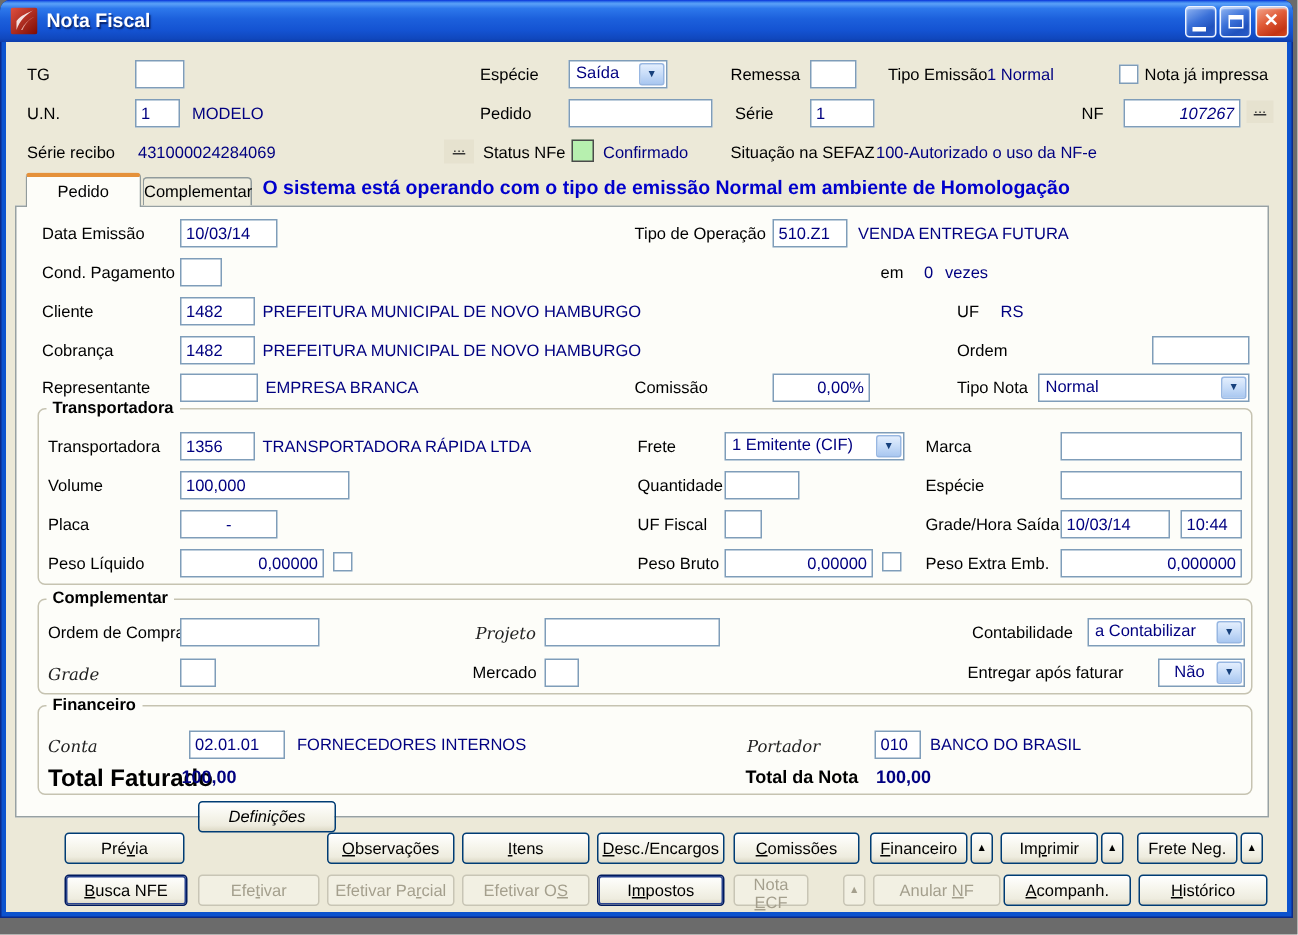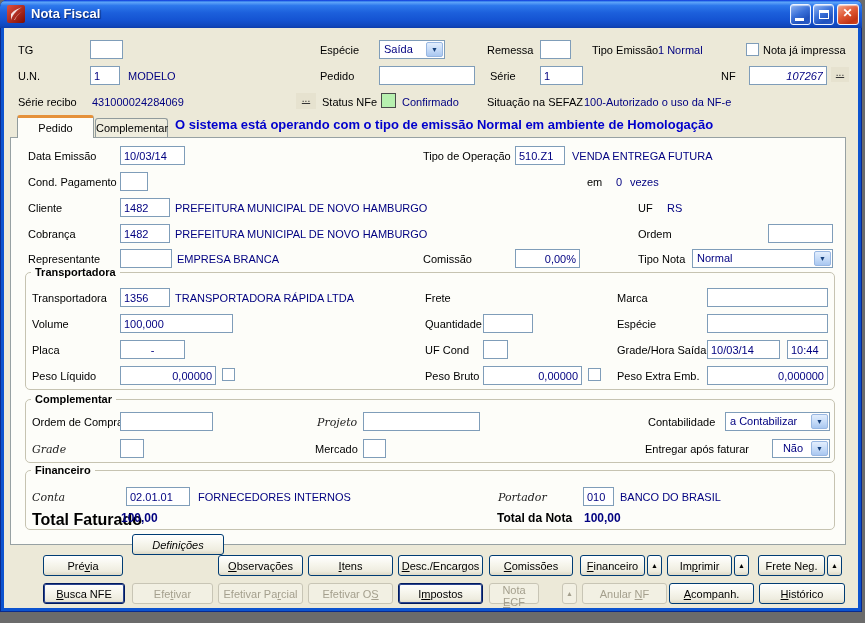--- a/index.html
+++ b/index.html
@@ -187,33 +187,37 @@
     <span class="carr">▼</span>
   </div>
 
   <div class="group" style="left:25px;top:272px;width:810px;height:118px"></div>
   <span class="glegend" style="left:31px;top:266px">Transportadora</span>
 
   <span class="lbl" style="left:32px;top:292px">Transportadora</span>
   <input class="tbox" style="left: 120px; top: 288px; width: 50px;" value="1356">
   <span class="val" style="left:175px;top:292px">TRANSPORTADORA RÁPIDA LTDA</span>
   <span class="lbl" style="left:425px;top:292px">Frete</span>
+  <div class="combo" style="left:483px;top:288px;width:120px">
+    <span class="cval">1 Emitente (CIF)</span>
+    <span class="carr">▼</span>
+  </div>
   <span class="lbl" style="left:617px;top:292px">Marca</span>
   <input class="tbox" style="left: 707px; top: 288px; width: 121px;" value="">
 
   <span class="lbl" style="left:32px;top:318px">Volume</span>
   <input class="tbox" style="left: 120px; top: 314px; width: 113px;" value="100,000">
   <span class="lbl" style="left:425px;top:318px">Quantidade</span>
   <input class="tbox" style="left: 483px; top: 314px; width: 50px;" value="">
   <span class="lbl" style="left:617px;top:318px">Espécie</span>
   <input class="tbox" style="left: 707px; top: 314px; width: 121px;" value="">
 
   <span class="lbl" style="left:32px;top:344px">Placa</span>
   <input class="tbox center" style="left: 120px; top: 340px; width: 65px;" value="-">
-  <span class="lbl" style="left:425px;top:344px">UF Cond</span>
+  <span class="lbl" style="left:425px;top:344px">UF Fiscal</span>
   <input class="tbox" style="left: 483px; top: 340px; width: 25px;" value="">
   <span class="lbl" style="left:617px;top:344px">Grade/Hora Saída</span>
   <input class="tbox" style="left: 707px; top: 340px; width: 73px;" value="10/03/14">
   <input class="tbox" style="left: 787px; top: 340px; width: 41px;" value="10:44">
 
   <span class="lbl" style="left:32px;top:370px">Peso Líquido</span>
   <input class="tbox right" style="left: 120px; top: 366px; width: 96px;" value="0,00000">
   <span class="chk" style="left:222px;top:368px"></span>
   <span class="lbl" style="left:425px;top:370px">Peso Bruto</span>
   <input class="tbox right" style="left: 483px; top: 366px; width: 99px;" value="0,00000">

